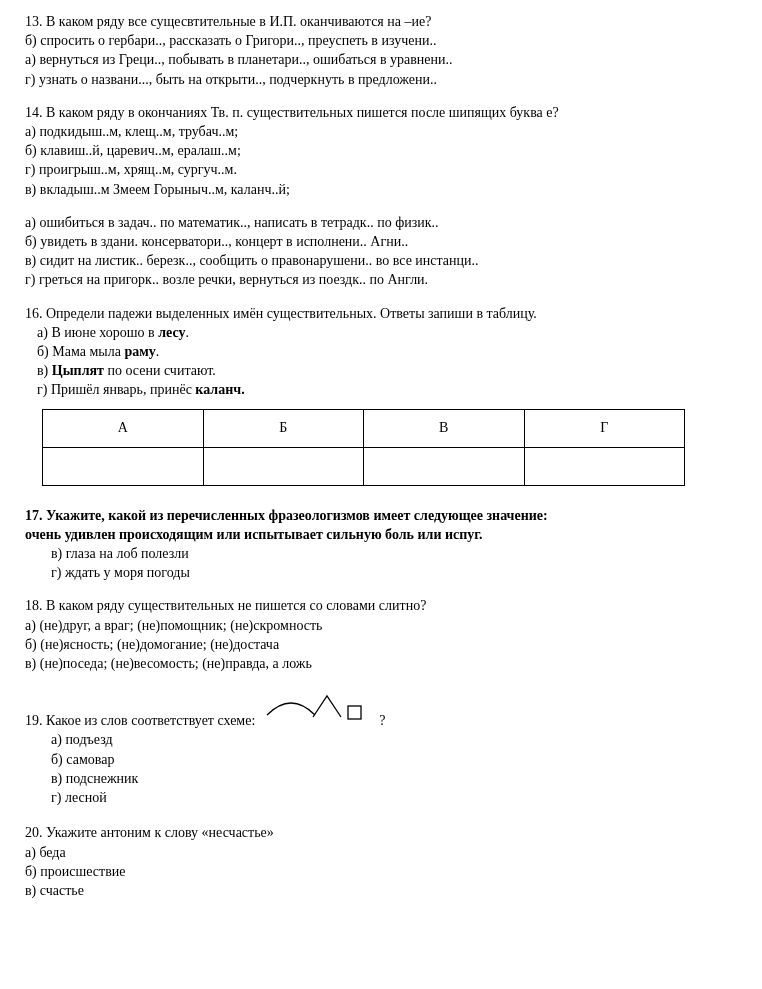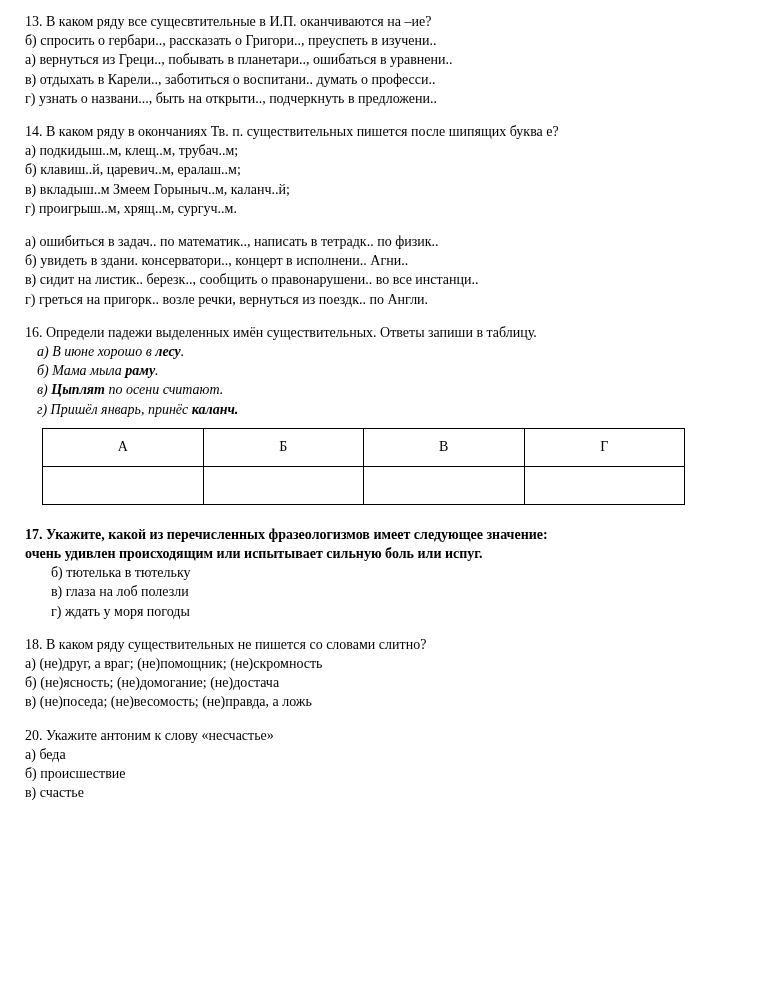--- a/index.html
+++ b/index.html
@@ -11,21 +11,21 @@
     font-family: "Liberation Serif", "DejaVu Serif", serif;
     font-size: 14px;
   }
   body { width: 762px; min-height: 989px; }
   .page { padding: 12px 40px 10px 25px; }
   p { margin: 0; line-height: 19.2px; }
   .question { margin-bottom: 14px; }
   .q16 { margin-bottom: 20px; }
   .q19 { margin-bottom: 16px; }
   .bold { font-weight: bold; }
-  .indent-sm { padding-left: 12px; font-style: italic; }
+  .indent-sm { padding-left: 12px; }
   .indent-md { padding-left: 26px; }
   .answer-table {
     border-collapse: collapse;
     margin: 9px 0 0 17px;
     width: 643px;
     table-layout: fixed;
   }
   .answer-table td {
     border: 1px solid #000;
     height: 38px;
@@ -43,30 +43,29 @@
 </style>
 </head>
 <body>
 
 <div class="page">
 
   <section class="question">
     <p>13. В каком ряду все сущесвтительные в И.П. оканчиваются на –ие?</p>
     <p>б) спросить о гербари.., рассказать о Григори.., преуспеть в изучени..</p>
     <p>а) вернуться из Греци.., побывать в планетари.., ошибаться в уравнени..</p>
-    <p>в) отдыхать в Карели.., заботиться о воспитани.. думать о професси..</p>
     <p>г) узнать о названи..., быть на открыти.., подчеркнуть в предложени..</p>
   </section>
 
   <section class="question">
     <p>14. В каком ряду в окончаниях  Тв. п. существительных пишется после шипящих буква е?</p>
     <p>а) подкидыш..м, клещ..м, трубач..м;</p>
     <p>б) клавиш..й, царевич..м, ералаш..м;</p>
+    <p>г) проигрыш..м, хрящ..м, сургуч..м.</p>
     <p>в) вкладыш..м Змеем Горыныч..м, каланч..й;</p>
-    <p>г) проигрыш..м, хрящ..м, сургуч..м.</p>
   </section>
 
   <section class="question">
     <p>а) ошибиться в задач.. по математик.., написать в тетрадк.. по физик..</p>
     <p>б) увидеть в здани. консерватори.., концерт в исполнени.. Агни..</p>
     <p>в) сидит на листик.. березк.., сообщить о правонарушени.. во все инстанци..</p>
     <p>г) греться на пригорк.. возле речки, вернуться из поездк.. по Англи.</p>
   </section>
 
   <section class="question q16">
@@ -89,32 +88,42 @@
         <td></td>
         <td></td>
       </tr>
     </tbody>
       </table>
   </section>
 
   <section class="question">
     <p class="bold">17. Укажите, какой из перечисленных фразеологизмов имеет следующее значение:</p>
     <p class="bold">очень удивлен происходящим или испытывает сильную боль или испуг.</p>
-    <p class="indent-md">б) тютелька в тютельку</p>
     <p class="indent-md">в) глаза на лоб полезли</p>
     <p class="indent-md">г) ждать у моря погоды</p>
   </section>
 
   <section class="question">
     <p>18. В каком ряду существительных не пишется со словами слитно?</p>
     <p>а) (не)друг, а враг; (не)помощник; (не)скромность</p>
     <p>б) (не)ясность; (не)домогание; (не)достача</p>
     <p>в) (не)поседа; (не)весомость; (не)правда, а ложь</p>
   </section>
 
+  <section class="question q19">
+    <p class="scheme-line"><span>19. Какое из слов соответствует схеме:</span><svg class="scheme-icon" width="104" height="36" viewBox="0 0 104 36" xmlns="http://www.w3.org/2000/svg">
+          <path d="M4,28 Q28,4 52,28" fill="none" stroke="#000" stroke-width="1.3"></path>
+          <path d="M50,30 L64,9 L78,30" fill="none" stroke="#000" stroke-width="1.3"></path>
+          <rect x="85" y="19" width="13" height="13" fill="none" stroke="#000" stroke-width="1.3"></rect>
+        </svg><span class="qmark">?</span></p>
+    <p class="indent-md">а) подъезд</p>
+    <p class="indent-md">б) самовар</p>
+    <p class="indent-md">в) подснежник</p>
+    <p class="indent-md">г) лесной</p>
+  </section>
 
   <section class="question">
     <p>20. Укажите антоним  к слову «несчастье»</p>
     <p>а) беда</p>
     <p>б) происшествие</p>
     <p>в) счастье</p>
 
   </section>
 
 </div>

